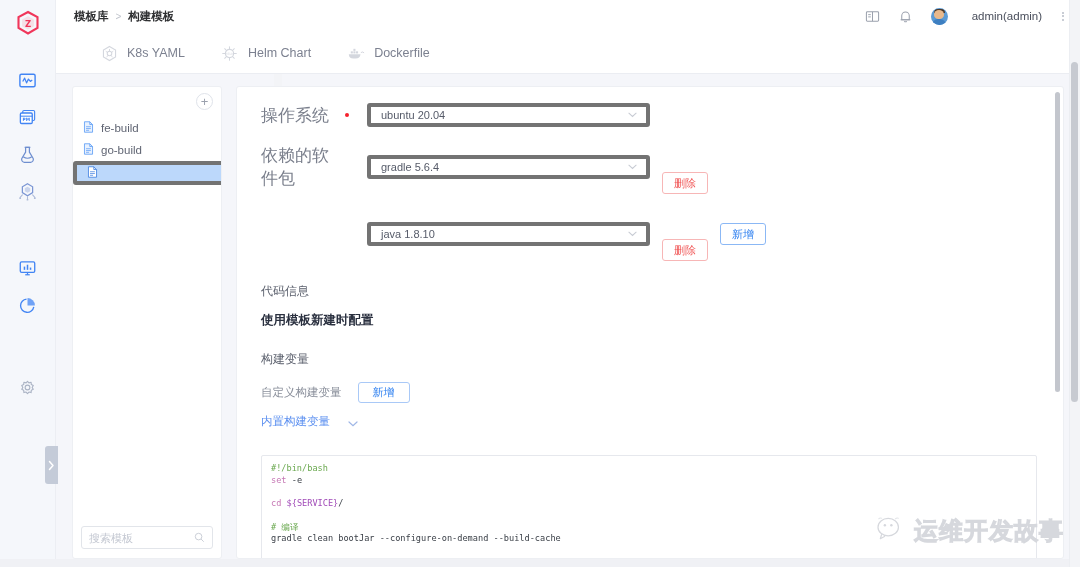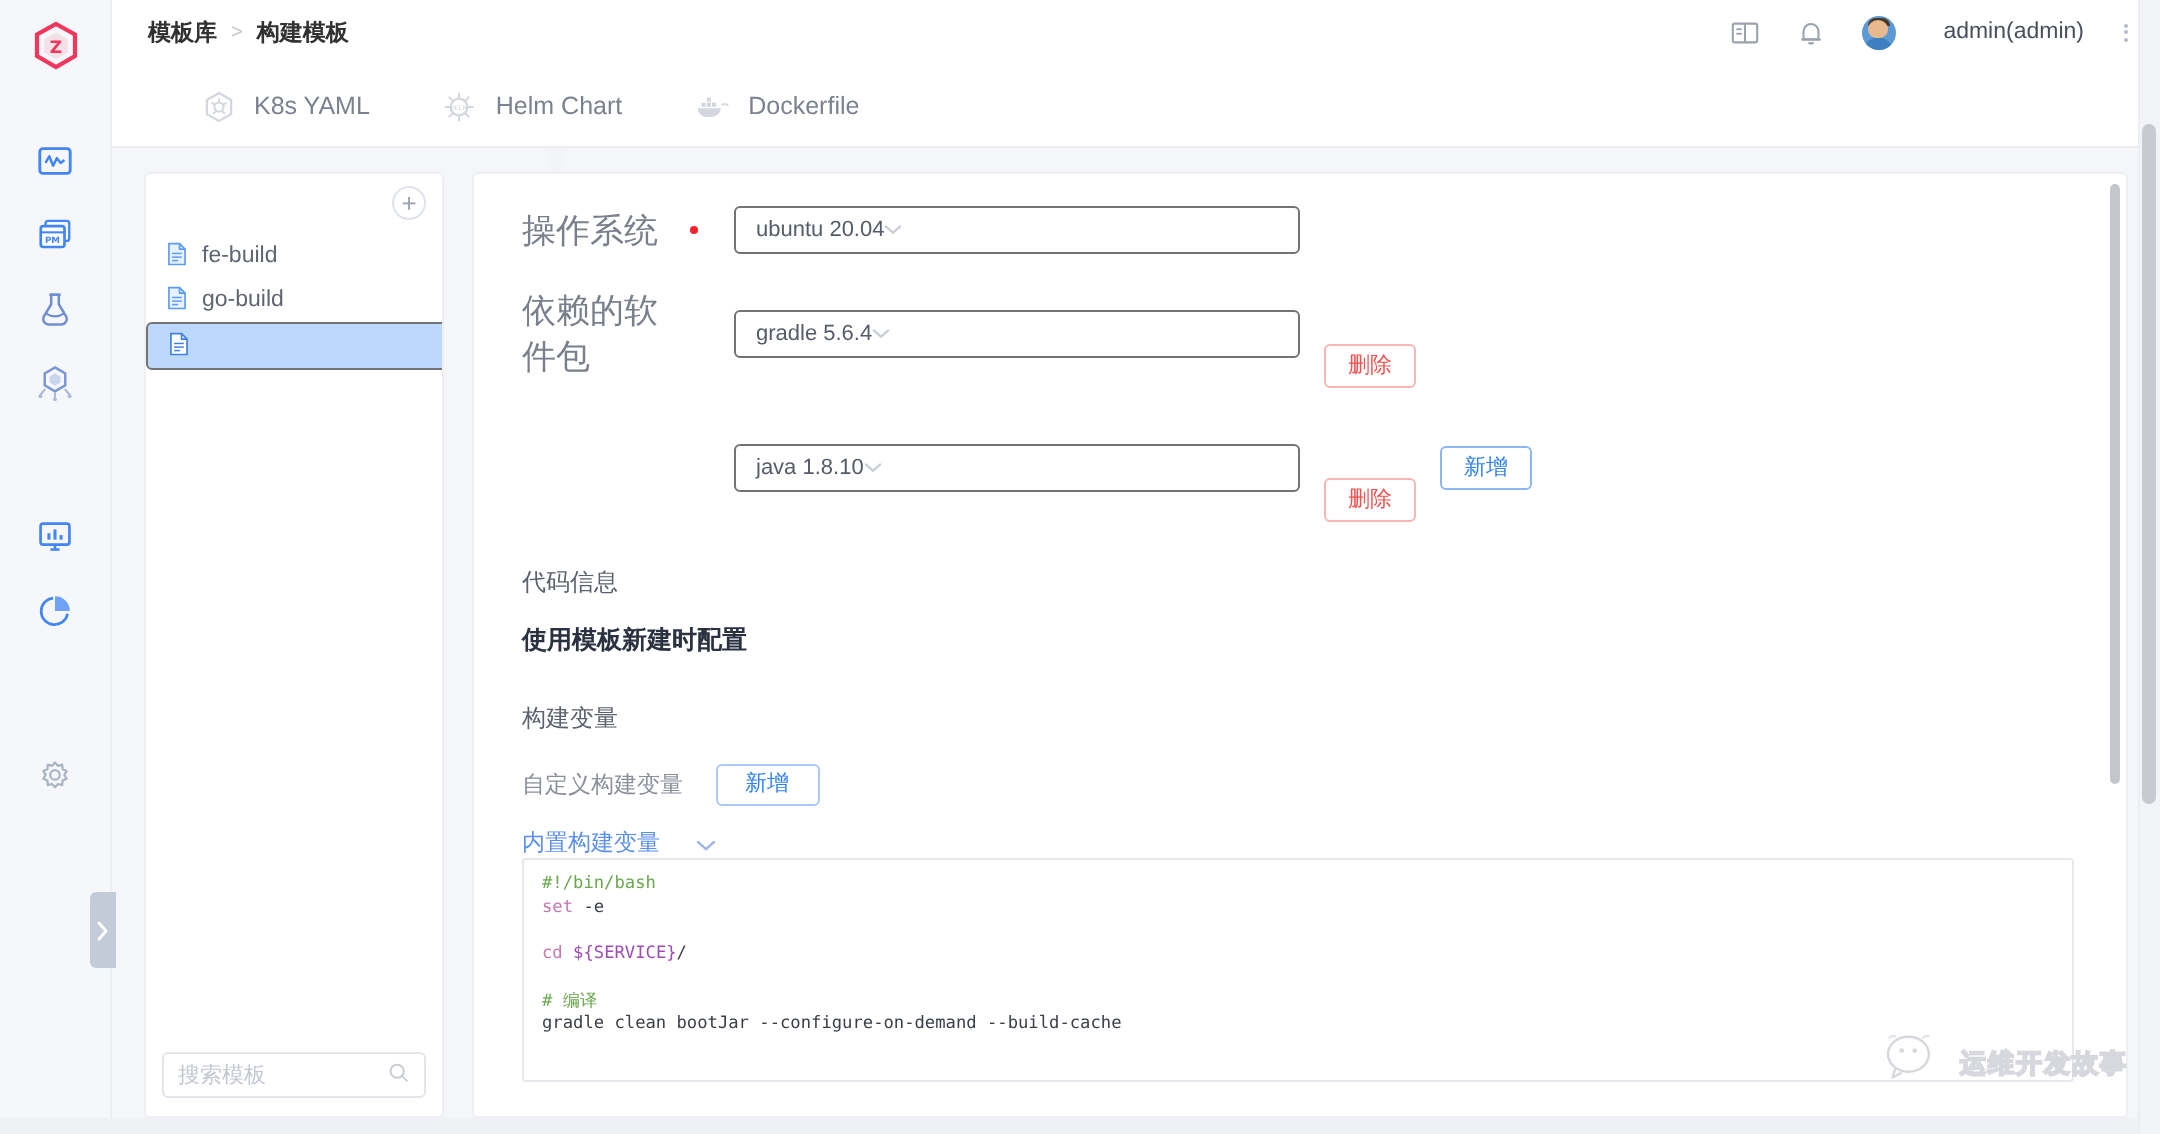--- a/index.html
+++ b/index.html
@@ -142,42 +142,42 @@
 
   .sec-title { font-size: 12px; font-weight: 700; color: #2e3441; margin-bottom: 18px; }
   .sec-sub  { font-size: 12px; color: #5c616e; margin-bottom: 12px; }
   .sec-strong { font-size: 12.5px; font-weight: 700; color: #2b3140; margin-bottom: 22px; }
 
   .formrow { display: flex; align-items: center; margin-bottom: 13px; }
   .flabel { width: 84px; flex: 0 0 84px; font-size: 17px; color: #7a7f8c; }
   .reqdot { width: 22px; flex: 0 0 22px; display: flex; align-items: center; }
   .reqdot i { width: 4px; height: 4px; border-radius: 50%; background: #f5222d; display: block; }
   .sel {
-    width: 283px; height: 24px; border: 1px solid #737373; border-radius: 3px;
-    display: flex; align-items: center; 
+    width: 283px; height: 24px; border: 4px solid #737373; border-radius: 3px;
+    display: flex; align-items: center; justify-content: space-between;
     padding: 0 9px 0 10px; font-size: 11px; color: #565b69;
     background: #fff; cursor: pointer;
   }
   .sel .chev { color: #c8ccd4; font-size: 9px; }
   .obtn {
     height: 22px; padding: 0 11px; margin-left: 12px;
     border-radius: 3px; font-size: 11px; line-height: 20px;
     background: #fff; cursor: pointer;
   }
   .obtn.danger { border: 1px solid #f7b6b6; color: #f05252; margin-top: 32px; }
   .obtn.primary { border: 1px solid #8bb8f5; color: #2f80f0; }
 
   .varrow { display: flex; align-items: center; margin-bottom: 11px; text-align: right; }
   .varlabel { font-size: 11.5px; color: #8a8f9b; margin-right: 16px; }
   .addsm {
     height: 21px; padding: 0 14px; border: 1px solid #a9c9f7;
     border-radius: 3px; color: #2f80f0; font-size: 11px; line-height: 19px;
     background: #fff; cursor: pointer;
   }
-  .builtin { display: flex; align-items: flex-end; gap: 18px; cursor: pointer; }
+  .builtin { display: flex; align-items: flex-end; gap: 18px; cursor: pointer; margin-bottom: 26px; }
   .builtin .bt { font-size: 11.5px; color: #5b8ff0; }
   .builtin .bchev { color: #9fb6e6; font-size: 10px; }
 
   
   .codebox {
     border: 1px solid #e6e8ed; border-radius: 2px;
     background: #fff; height: 112px; overflow: hidden;
     position: relative; margin-right: 2px;
   }
   .code {
@@ -215,21 +215,21 @@
     background: #c7cad1; border-radius: 4px; cursor: pointer;
   }
 
   
   .watermark {
     position: absolute; right: 16px; bottom: 20px;
     display: flex; align-items: center; gap: 8px;
     z-index: 25; pointer-events: none; user-select: none;
   }
   .wm-text {
-    font-size: 13px; font-weight: 700; color: transparent;
+    font-size: 24px; font-weight: 700; color: transparent;
     -webkit-text-stroke: 1px #d6d8dd;
     letter-spacing: 1px;
     font-family: "DejaVu Sans", sans-serif;
   }
   
   .bottomstrip { position: absolute; left: 0; bottom: 0; width: 1080px; height: 8px; background: #f0f1f5; }
 </style>
 </head>
 <body>
 

